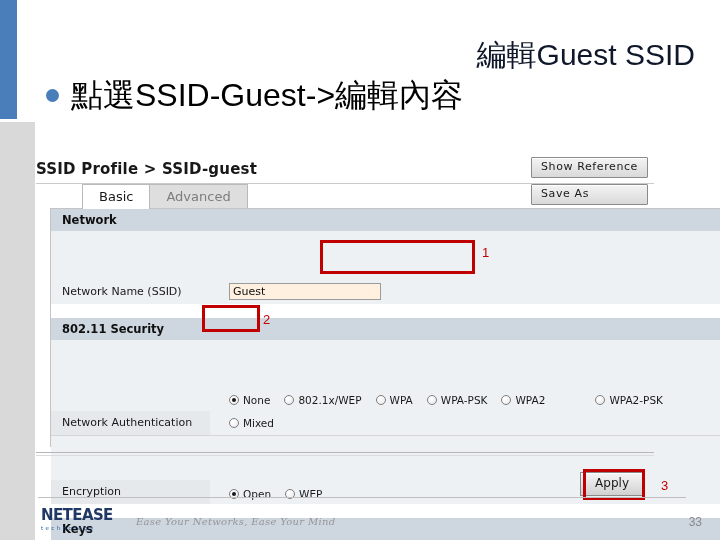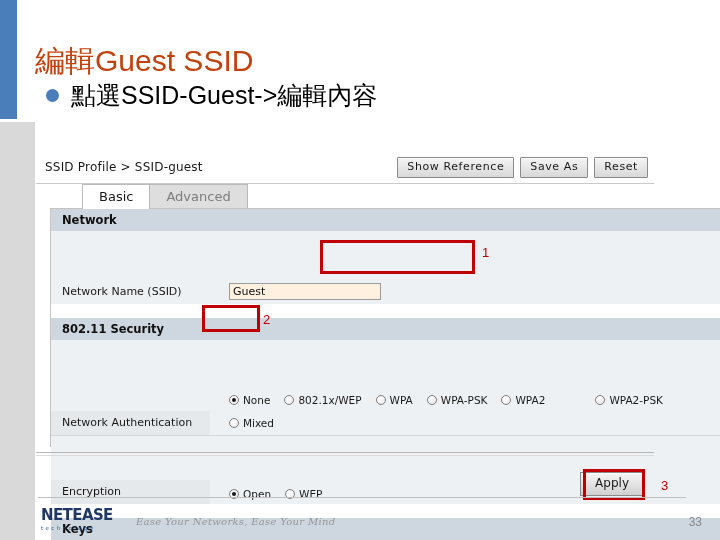--- a/index.html
+++ b/index.html
@@ -29,45 +29,45 @@
   }
   .stripe-gray2 {
     position: absolute; left: 17px; top: 122px;
     width: 18px; height: 418px;
     background: #d9d9d9;
   }
 
   
   .slide-title {
     position: absolute;
-    left: 35px; top: 42px;
+    left: 35px; top: 36px;
     width: 660px;
-    text-align: left;
+    text-align: right;
     font-size: 30px;
     line-height: 38px;
-    color: #c2410c;
+    color: #0f172a;
     white-space: nowrap;
   }
 
   
   .bullet-row {
     position: absolute;
     left: 46px; top: 80px;
     display: flex;
     align-items: center;
   }
   .bullet-dot {
     width: 13px; height: 13px;
     border-radius: 50%;
     background: #4a7ebb;
     margin-right: 12px;
     flex: 0 0 auto;
   }
   .bullet-text {
-    font-size: 25px;
+    font-size: 32px;
     line-height: 30px;
     color: #000000;
     white-space: nowrap;
     text-align: center;
   }
 
   
   #shot {
     position: absolute;
     left: 36px; top: 152px;
@@ -75,31 +75,32 @@
     background: #ffffff;
     font-family: "DejaVu Sans", sans-serif;
     filter: contrast(1.02);
   }
 
   .shot-topbar {
     position: absolute; left: 0; top: 0;
     width: 618px; height: 32px;
   }
   .breadcrumb {
-    position: absolute; left: 9px; top: 8px;
-    font-size: 12px;
-    font-weight: normal;
+    position: absolute; left: 0; top: 8px;
+    font-size: 15px;
+    font-weight: bold;
     color: #1a1a1a;
     letter-spacing: 0.2px;
     white-space: nowrap;
   }
   .topbar-buttons {
     position: absolute; right: 6px; top: 5px;
     display: flex;
     gap: 6px;
+    flex-direction: column;
   }
   .btn {
     background: linear-gradient(#f2f2f2, #d7d7d7);
     border: 1px solid #8a8a8a;
     border-radius: 1px;
     font-size: 11px;
     color: #1c1c1c;
     padding: 2px 9px 3px;
     line-height: 14px;
     letter-spacing: 0.6px;

